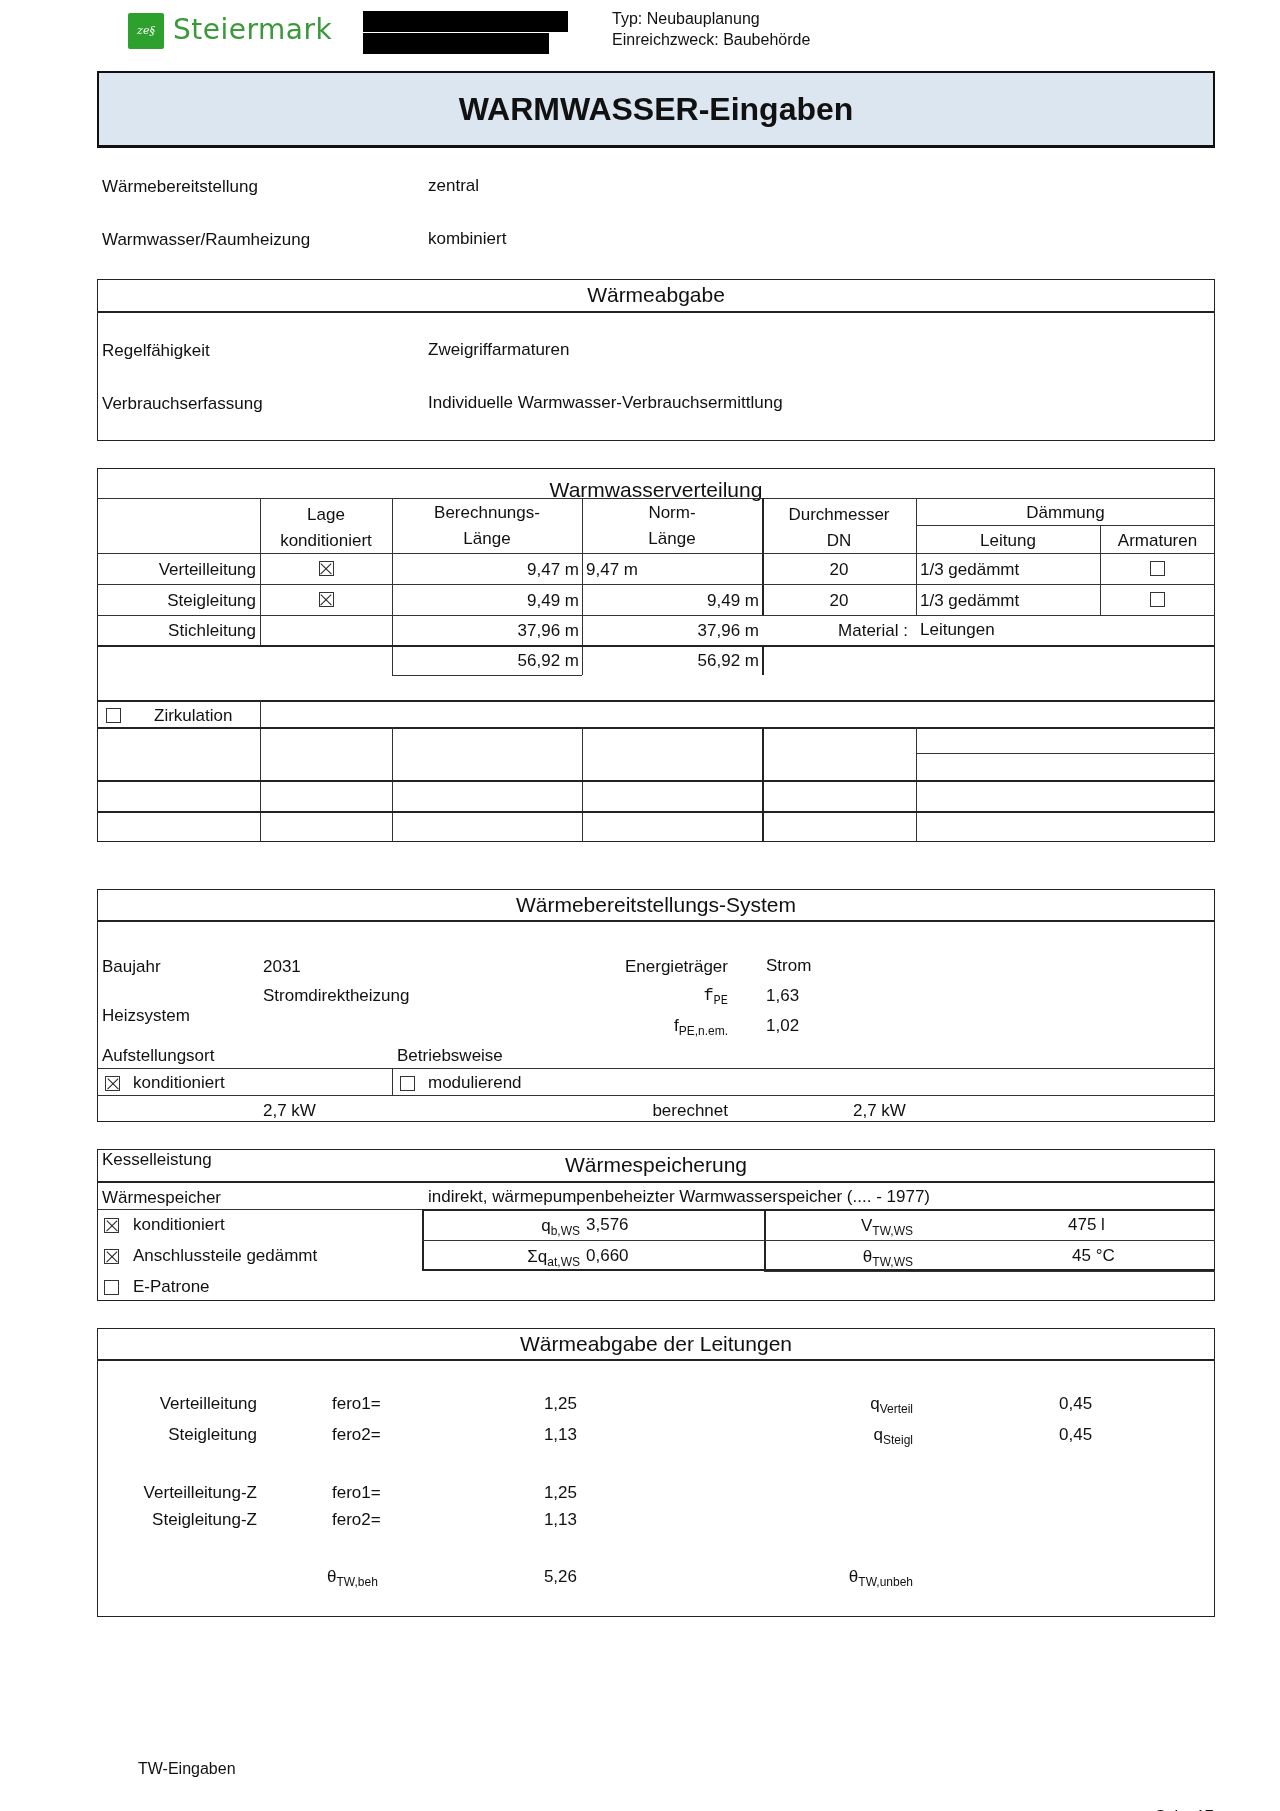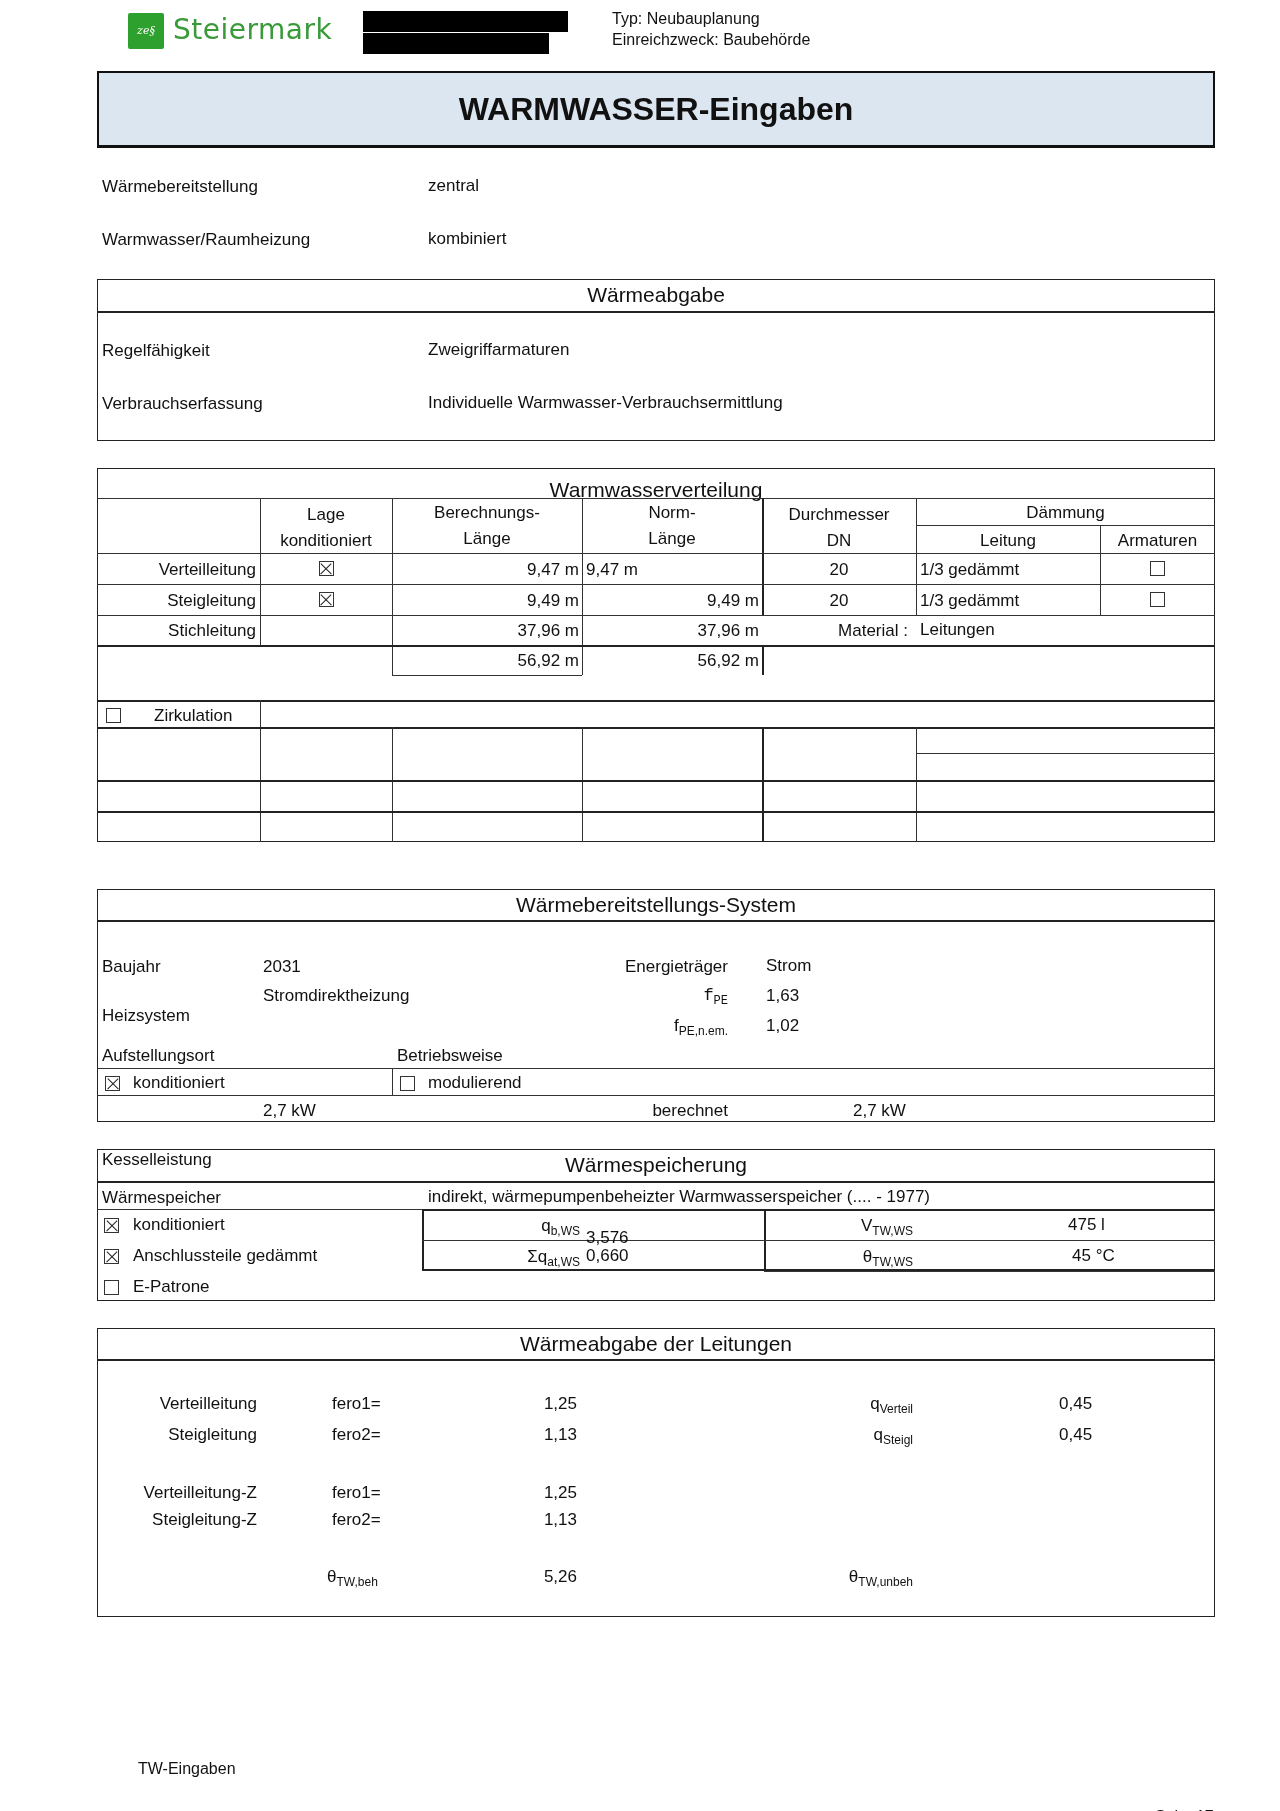--- a/index.html
+++ b/index.html
@@ -154,21 +154,21 @@
 <div class="vlb" style="left:764px;top:1209px;height:62px;"></div>
 <div class="hl" style="left:422px;top:1240px;width:793px;"></div>
 <div class="hl" style="left:764px;top:1271px;width:451px;"></div>
 <div class="abs" style="left:104px;top:1216px;"><span class="cb on"></span></div>
 <div class="abs" style="left:133px;top:1215px;">konditioniert</div>
 <div class="abs" style="left:104px;top:1247px;"><span class="cb on"></span></div>
 <div class="abs" style="left:133px;top:1246px;">Anschlussteile gedämmt</div>
 <div class="abs" style="left:104px;top:1278px;"><span class="cb"></span></div>
 <div class="abs" style="left:133px;top:1277px;">E-Patrone</div>
 <div class="abs r" style="left:430px;width:150px;top:1216px;"><span>q</span><sub>b,WS</sub></div>
-<div class="abs" style="left:586px;top:1215px;margin-top:13px;">3,576</div>
+<div class="abs" style="left:586px;top:1215px;">3,576</div>
 <div class="abs r" style="left:430px;width:150px;top:1247px;"><span>Σq</span><sub>at,WS</sub></div>
 <div class="abs" style="left:586px;top:1246px;">0,660</div>
 <div class="abs r" style="left:780px;width:133px;top:1216px;"><span>V</span><sub>TW,WS</sub></div>
 <div class="abs" style="left:1068px;top:1215px;">475 l</div>
 <div class="abs r" style="left:780px;width:133px;top:1247px;"><span>θ</span><sub>TW,WS</sub></div>
 <div class="abs" style="left:1072px;top:1246px;">45 °C</div>
 
 <div class="box" style="left:97px;top:1328px;width:1118px;height:289px;"></div>
 <div class="sec-title" style="left:97px;width:1118px;top:1332px;">Wärmeabgabe der Leitungen</div>
 <div class="hlb" style="left:97px;top:1359px;width:1118px;"></div>

